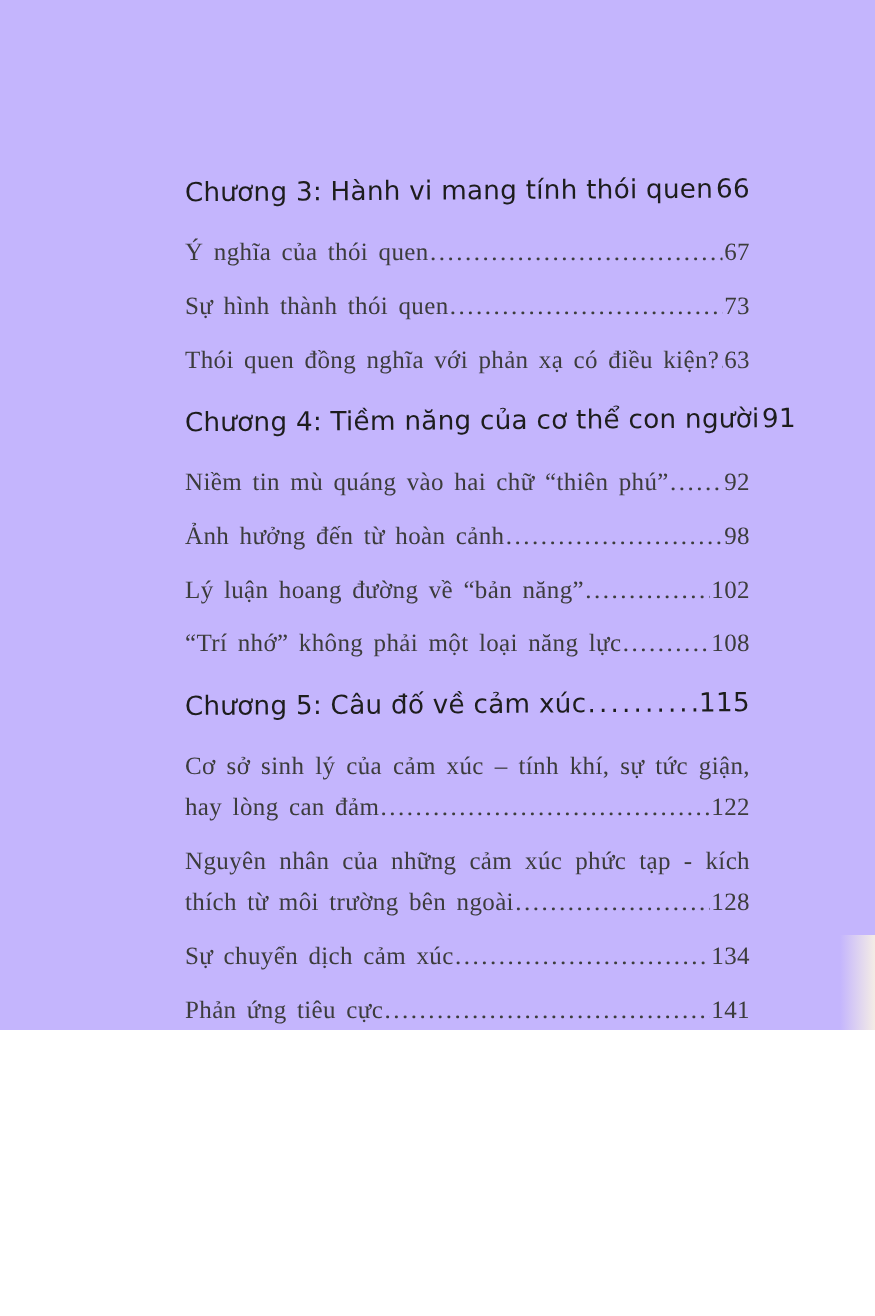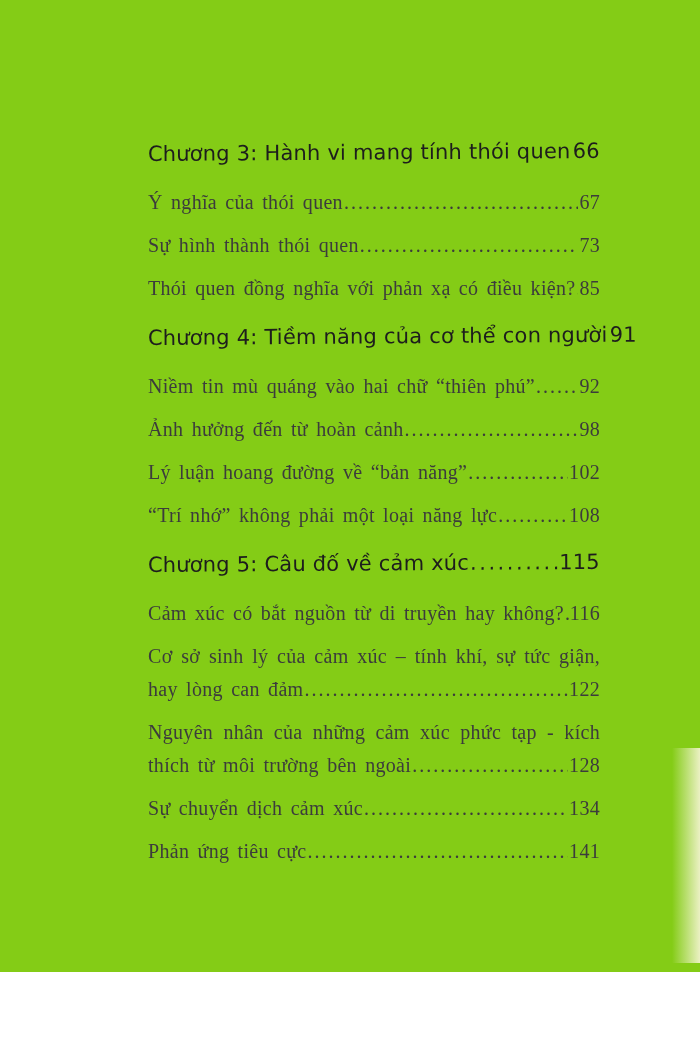--- a/index.html
+++ b/index.html
@@ -1,21 +1,21 @@
 <!DOCTYPE html>
 <html lang="vi"><head>
 <meta charset="utf-8">
 <title>Table of Contents</title>
 <style>
   html, body { margin: 0; padding: 0; background: #ffffff; }
   .page {
     position: relative;
     width: 700px;
-    height: 972px;
-    background: #84cc16;
+    height: 824px;
+    background: #c4b5fd;
     overflow: hidden;
   }
   
   .edge-tint {
     position: absolute;
     right: 0;
     top: 748px;
     width: 28px;
     height: 215px;
     background: linear-gradient(to left, #fdf7e2, rgba(253, 247, 226, 0));
@@ -101,21 +101,21 @@
         <span class="p">67</span>
       </div>
       <div class="row line">
         <span class="t">Sự hình thành thói quen</span>
         <span class="dots"></span>
         <span class="p">73</span>
       </div>
       <div class="row line">
         <span class="t">Thói quen đồng nghĩa với phản xạ có điều kiện?</span>
         <span class="dots"></span>
-        <span class="p">85</span>
+        <span class="p">63</span>
       </div>
     </section>
 
     <section>
       <div class="chapter">
         <span class="ch-t">Chương 4: Tiềm năng của cơ thể con người</span>
         <span class="dots"></span>
         <span class="ch-p">91</span>
       </div>
       <div class="row line">
@@ -139,25 +139,20 @@
         <span class="p">108</span>
       </div>
     </section>
 
     <section>
       <div class="chapter">
         <span class="ch-t">Chương 5: Câu đố về cảm xúc</span>
         <span class="dots"></span>
         <span class="ch-p">115</span>
       </div>
-      <div class="row line">
-        <span class="t">Cảm xúc có bắt nguồn từ di truyền hay không?</span>
-        <span class="dots"></span>
-        <span class="p">116</span>
-      </div>
       <div class="row">
         <div class="fullline">Cơ sở sinh lý của cảm xúc – tính khí, sự tức giận,</div>
         <div class="line">
           <span class="t">hay lòng can đảm</span>
           <span class="dots"></span>
           <span class="p">122</span>
         </div>
       </div>
       <div class="row">
         <div class="fullline">Nguyên nhân của những cảm xúc phức tạp - kích</div>

